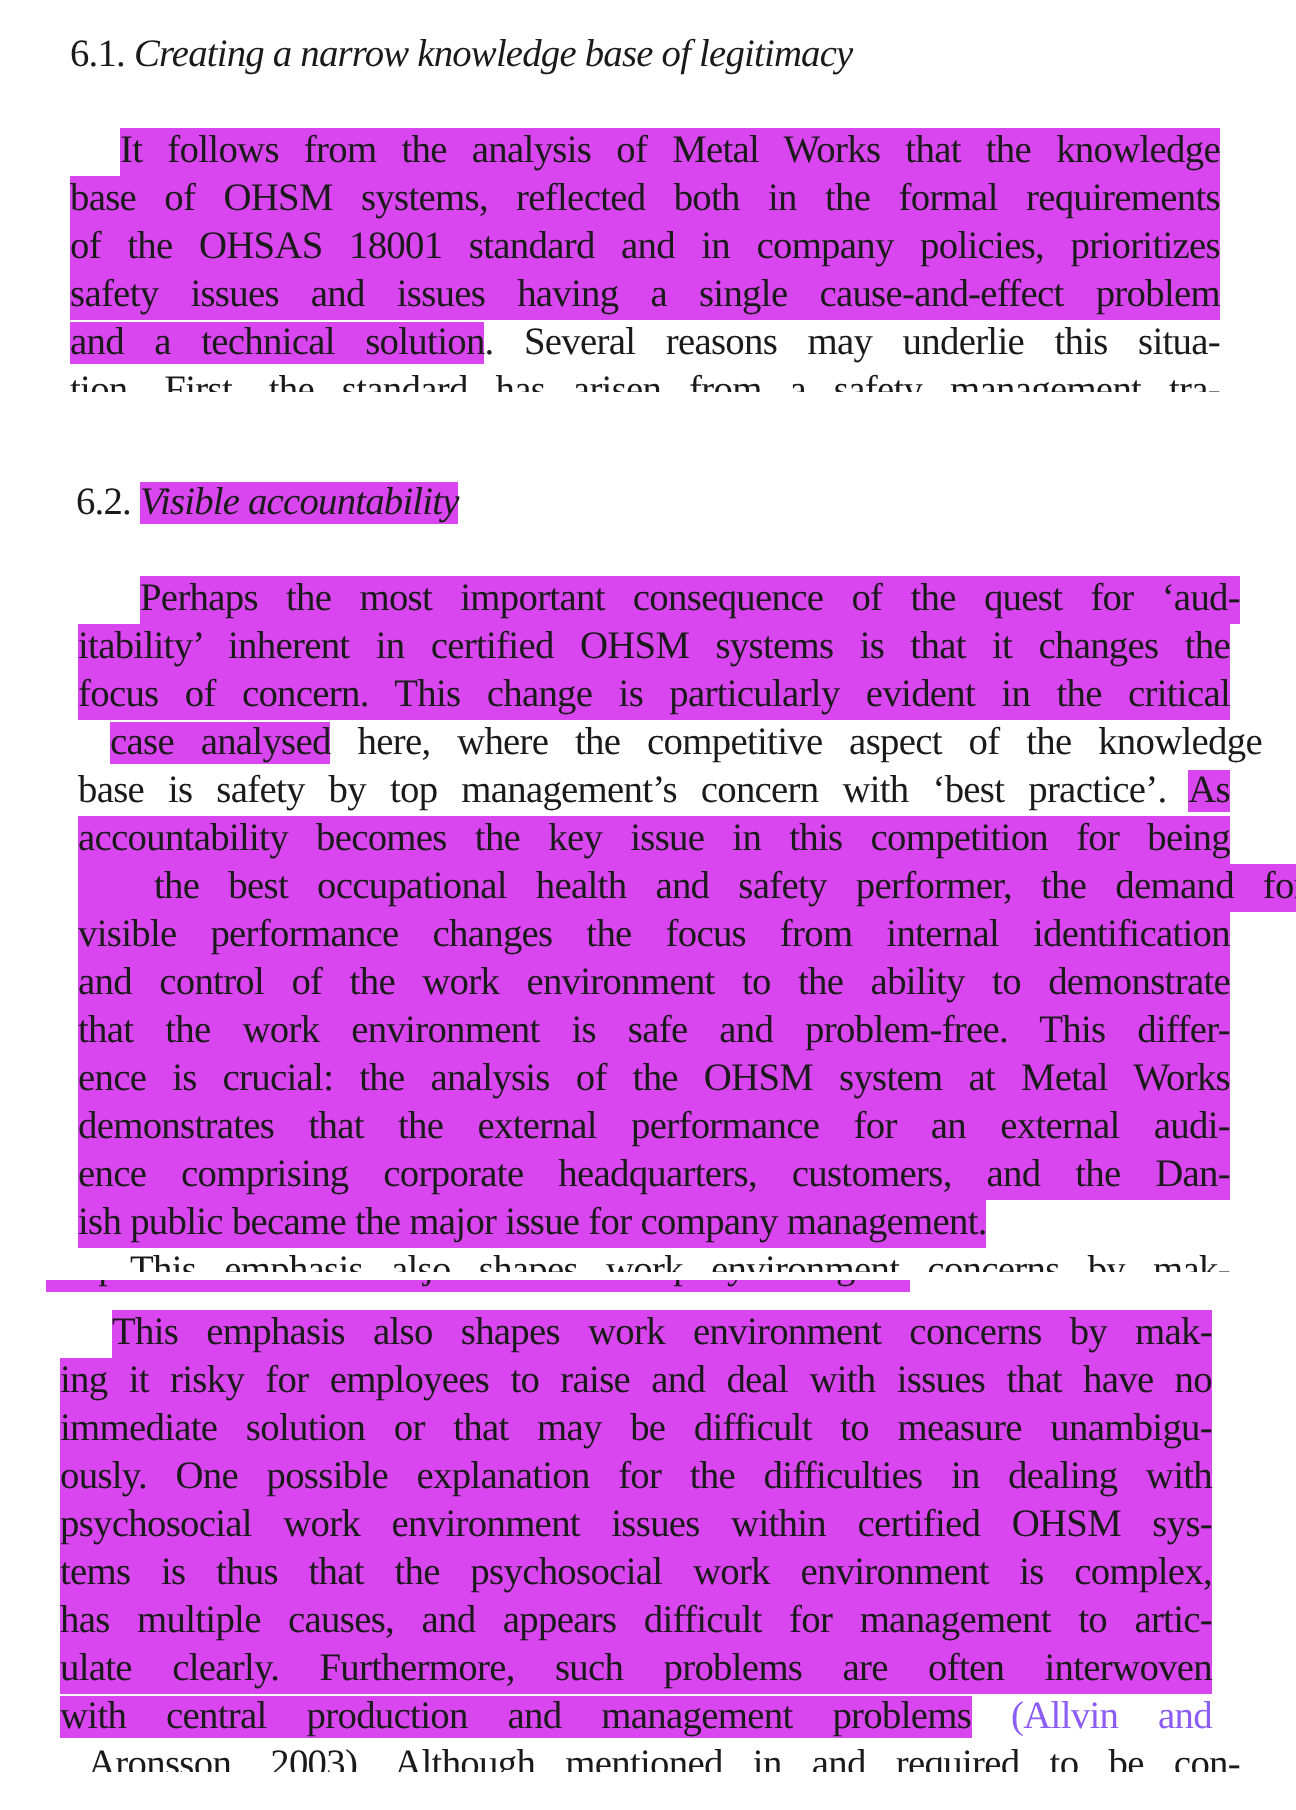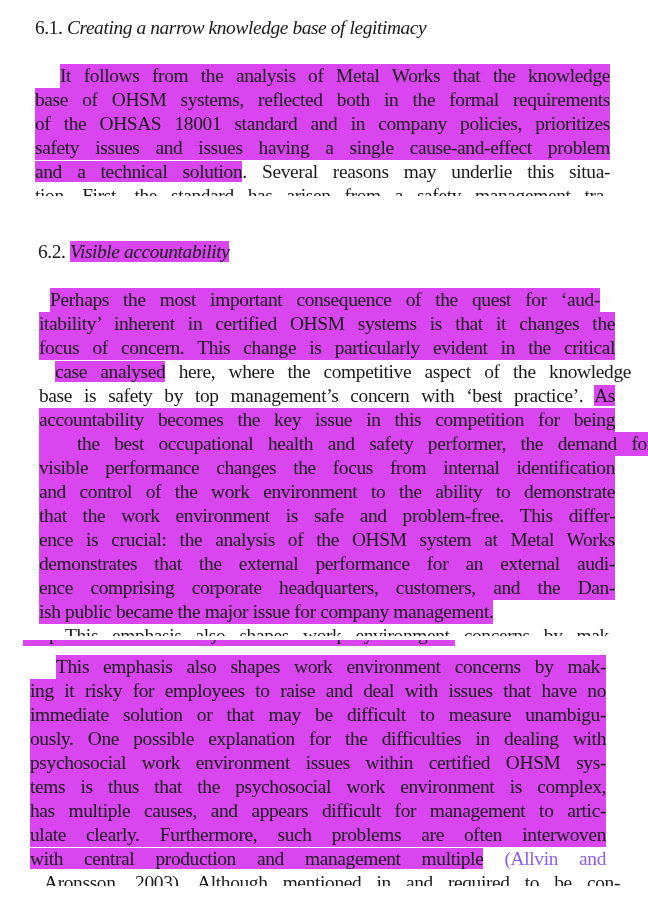--- a/index.html
+++ b/index.html
@@ -30,21 +30,21 @@
     <span class="hl">and a technical solution</span><span>. Several reasons may underlie this situa-</span>
   </div>
   <div class="line cut" style="left:35px;top:184px;width:575px;text-align-last:justify;">tion. First, the standard has arisen from a safety management tra-</div>
 </div>
 
 <div class="snip" style="left:0;top:228px;width:648px;height:408px;">
   <div class="line heading" style="left:38px;top:12px;">
     <span class="num">6.2.</span>
     <span class="hl">Visible accountability</span>
   </div>
-  <div class="line hl" style="left:50px;top:60px;width:550px;text-align-last:justify;">Perhaps the most important consequence of the quest for ‘aud-</div>
+  <div class="line hl" style="left:70px;top:60px;width:550px;text-align-last:justify;">Perhaps the most important consequence of the quest for ‘aud-</div>
   <div class="line hl" style="left:39px;top:84px;width:576px;text-align-last:justify;">itability’ inherent in certified OHSM systems is that it changes the</div>
   <div class="line hl" style="left:39px;top:108px;width:576px;text-align-last:justify;">focus of concern. This change is particularly evident in the critical</div>
   <div class="line" style="left:39px;top:132px;width:576px;text-align-last:justify;padding-left:16px;">
     <span class="hl">case analysed</span><span> here, where the competitive aspect of the knowledge</span>
   </div>
   <div class="line" style="left:39px;top:156px;width:576px;text-align-last:justify;">
     <span>base is safety by top management’s concern with ‘best practice’. </span><span class="hl">As</span>
   </div>
   <div class="line hl" style="left:39px;top:180px;width:576px;text-align-last:justify;">accountability becomes the key issue in this competition for being</div>
   <div class="line hl" style="left:39px;top:204px;width:576px;text-align-last:justify;padding-left:38px;">the best occupational health and safety performer, the demand for</div>
@@ -62,16 +62,16 @@
   <div class="line hl" style="left:23px;top:-18px;width:432px;">ish public became the major issue for company management.</div>
   <div class="line hl" style="left:56px;top:15px;width:550px;text-align-last:justify;">This emphasis also shapes work environment concerns by mak-</div>
   <div class="line hl" style="left:30px;top:39px;width:576px;text-align-last:justify;">ing it risky for employees to raise and deal with issues that have no</div>
   <div class="line hl" style="left:30px;top:63px;width:576px;text-align-last:justify;">immediate solution or that may be difficult to measure unambigu-</div>
   <div class="line hl" style="left:30px;top:87px;width:576px;text-align-last:justify;">ously. One possible explanation for the difficulties in dealing with</div>
   <div class="line hl" style="left:30px;top:135px;width:576px;text-align-last:justify;">tems is thus that the psychosocial work environment is complex,</div>
   <div class="line hl" style="left:30px;top:111px;width:576px;text-align-last:justify;">psychosocial work environment issues within certified OHSM sys-</div>
   <div class="line hl" style="left:30px;top:159px;width:576px;text-align-last:justify;">has multiple causes, and appears difficult for management to artic-</div>
   <div class="line hl" style="left:30px;top:183px;width:576px;text-align-last:justify;">ulate clearly. Furthermore, such problems are often interwoven</div>
   <div class="line" style="left:30px;top:207px;width:576px;text-align-last:justify;">
-    <span class="hl">with central production and management multiple</span> <span class="cite">(Allvin and</span>
+    <span class="hl">with central production and management problems</span> <span class="cite">(Allvin and</span>
   </div>
   <div class="line cut" style="left:44px;top:231px;width:576px;text-align-last:justify;">Aronsson, 2003). Although mentioned in and required to be con-</div>
 </div>
 
 </body></html>

